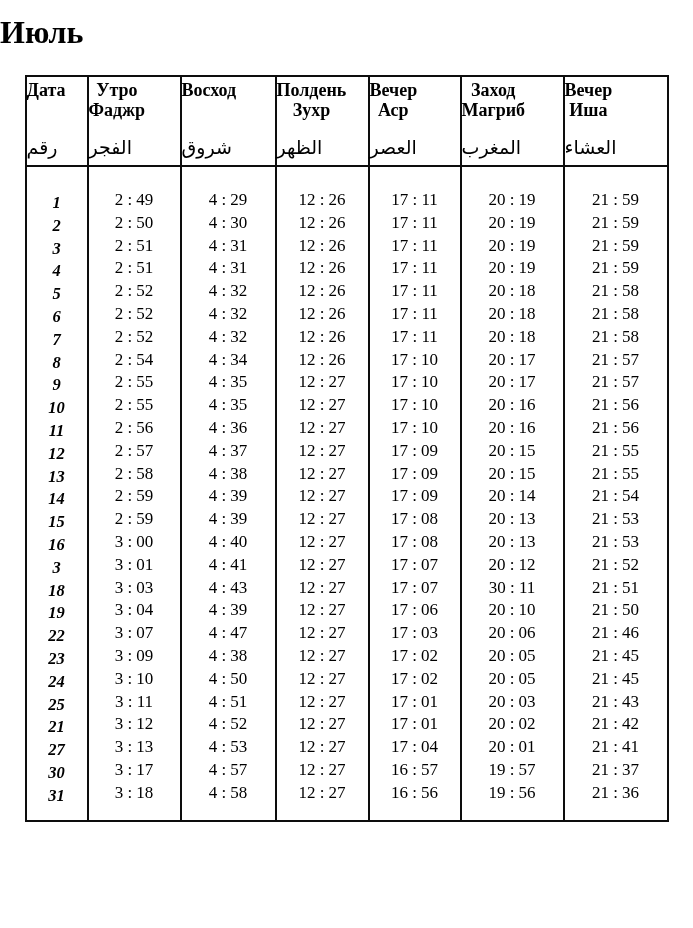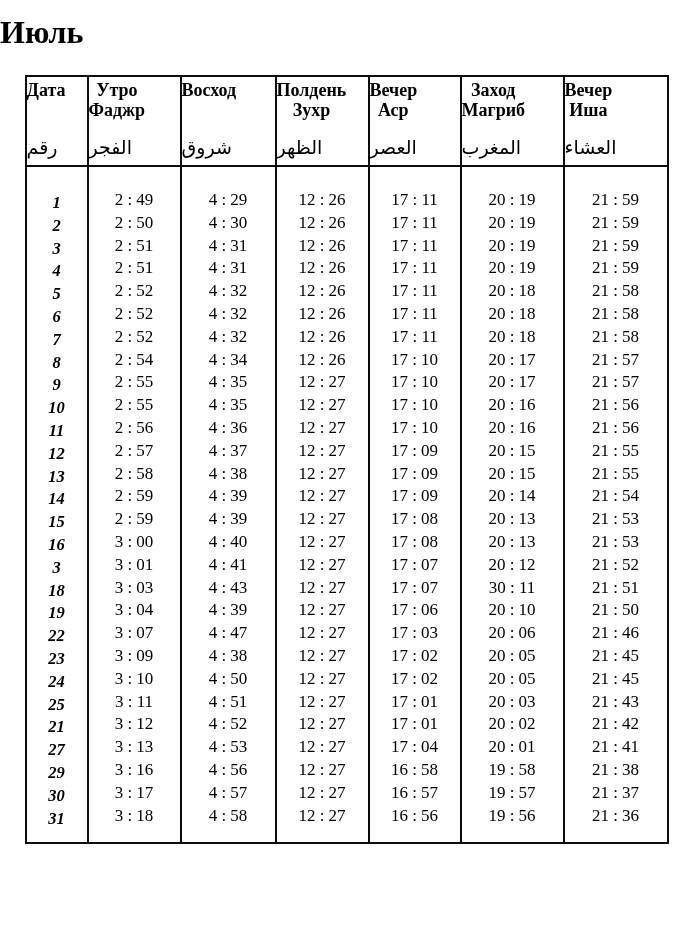--- a/index.html
+++ b/index.html
@@ -372,29 +372,20 @@
         <tr>
           <td class="day">27</td>
           <td class="time">3 : 13</td>
           <td class="time">4 : 53</td>
           <td class="time">12 : 27</td>
           <td class="time">17 : 04</td>
           <td class="time">20 : 01</td>
           <td class="time">21 : 41</td>
         </tr>
         <tr>
-          <td class="day">29</td>
-          <td class="time">3 : 16</td>
-          <td class="time">4 : 56</td>
-          <td class="time">12 : 27</td>
-          <td class="time">16 : 58</td>
-          <td class="time">19 : 58</td>
-          <td class="time">21 : 38</td>
-        </tr>
-        <tr>
           <td class="day">30</td>
           <td class="time">3 : 17</td>
           <td class="time">4 : 57</td>
           <td class="time">12 : 27</td>
           <td class="time">16 : 57</td>
           <td class="time">19 : 57</td>
           <td class="time">21 : 37</td>
         </tr>
         <tr>
           <td class="day">31</td>

